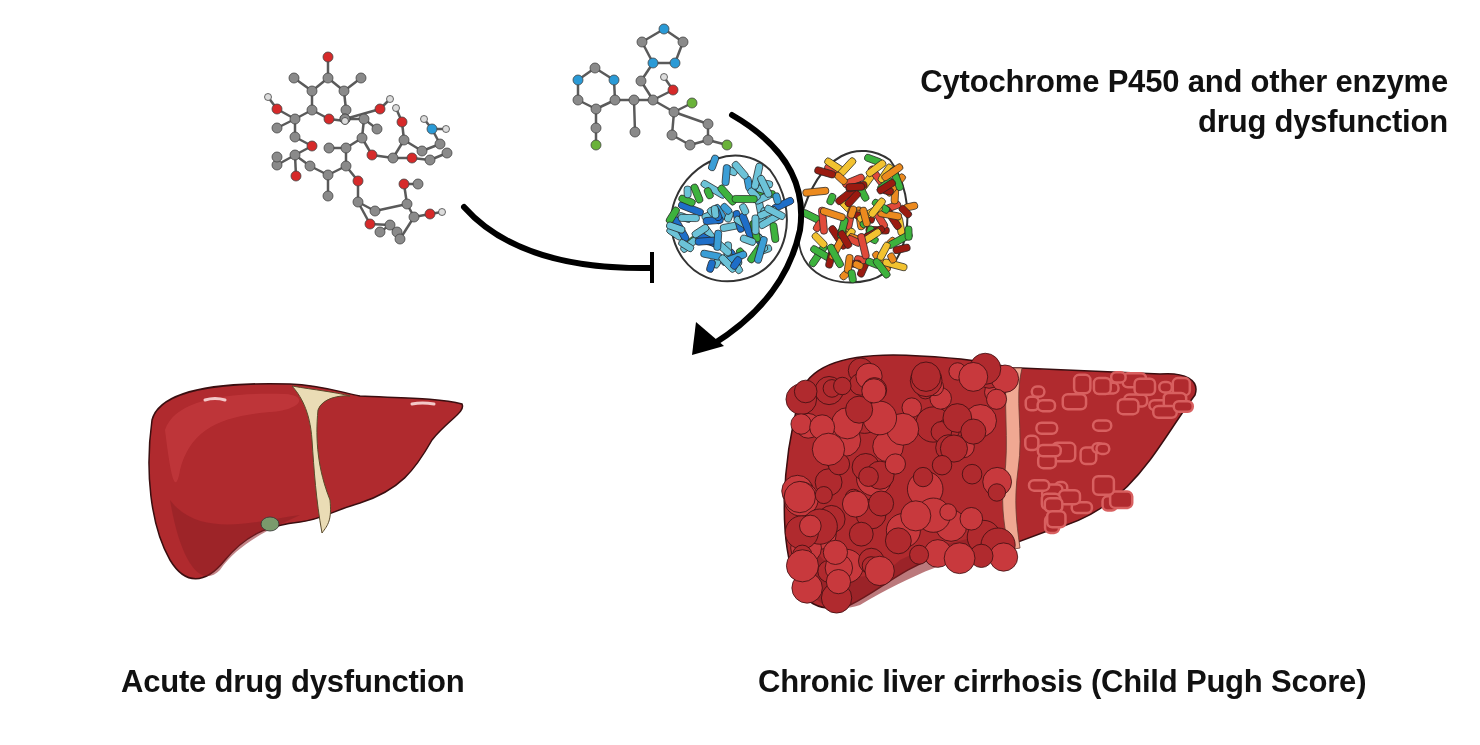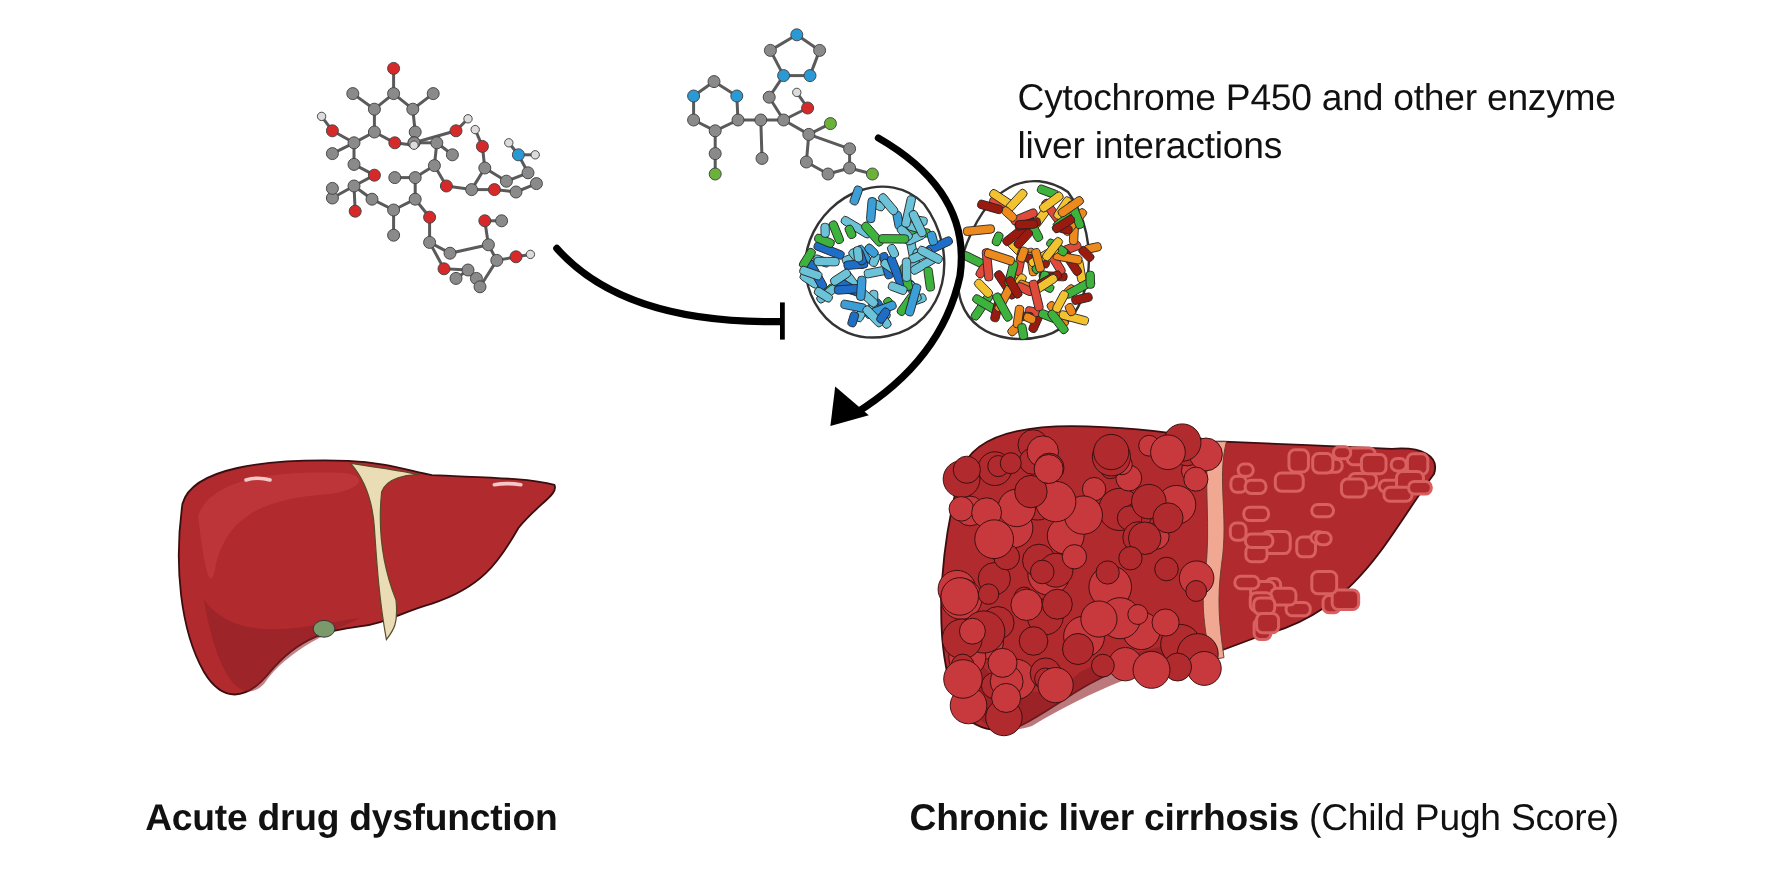--- a/index.html
+++ b/index.html
@@ -1,31 +1,31 @@
 <!DOCTYPE html>
 <html><head>
 <meta charset="utf-8">
 <style>
   html, body { margin: 0; padding: 0; background: #ffffff; }
   body { width: 1480px; height: 745px; position: relative; overflow: hidden;
          font-family: "Liberation Sans", "DejaVu Sans", sans-serif; color: #111; }
   .abs { position: absolute; }
   .label-bold { font-weight: bold; color: #111; }
-  .label-normal { font-weight: normal; }
-  #cyp-label { left: 848px; top: 62px; font-size: 31px; line-height: 40px; font-weight: normal; width: 600px; letter-spacing: -0.2px; }
+  .label-normal { font-weight: bold; }
+  #cyp-label { left: 848px; top: 62px; font-size: 31px; line-height: 40px; font-weight: bold; width: 600px; letter-spacing: -0.2px; text-align: right; }
   #acute-label { left: 121px; top: 664px; font-size: 31px; font-weight: bold; letter-spacing: -0.2px; }
   #chronic-label { left: 758px; top: 664px; font-size: 31px; letter-spacing: -0.2px; }
   svg { position: absolute; left: 0; top: 0; }
 </style>
 </head>
 <body>
 
 <div id="cyp-label" class="abs">
   <div>Cytochrome P450 and other enzyme</div>
-  <div>liver interactions</div>
+  <div>drug dysfunction</div>
 </div>
 
 <div id="acute-label" class="abs">Acute drug dysfunction</div>
 
 <div id="chronic-label" class="abs">
   <span class="label-bold">Chronic liver cirrhosis</span><span class="label-normal"> (Child Pugh Score)</span>
 </div>
 
 <svg width="1480" height="745" viewBox="0 0 1480 745">
 

